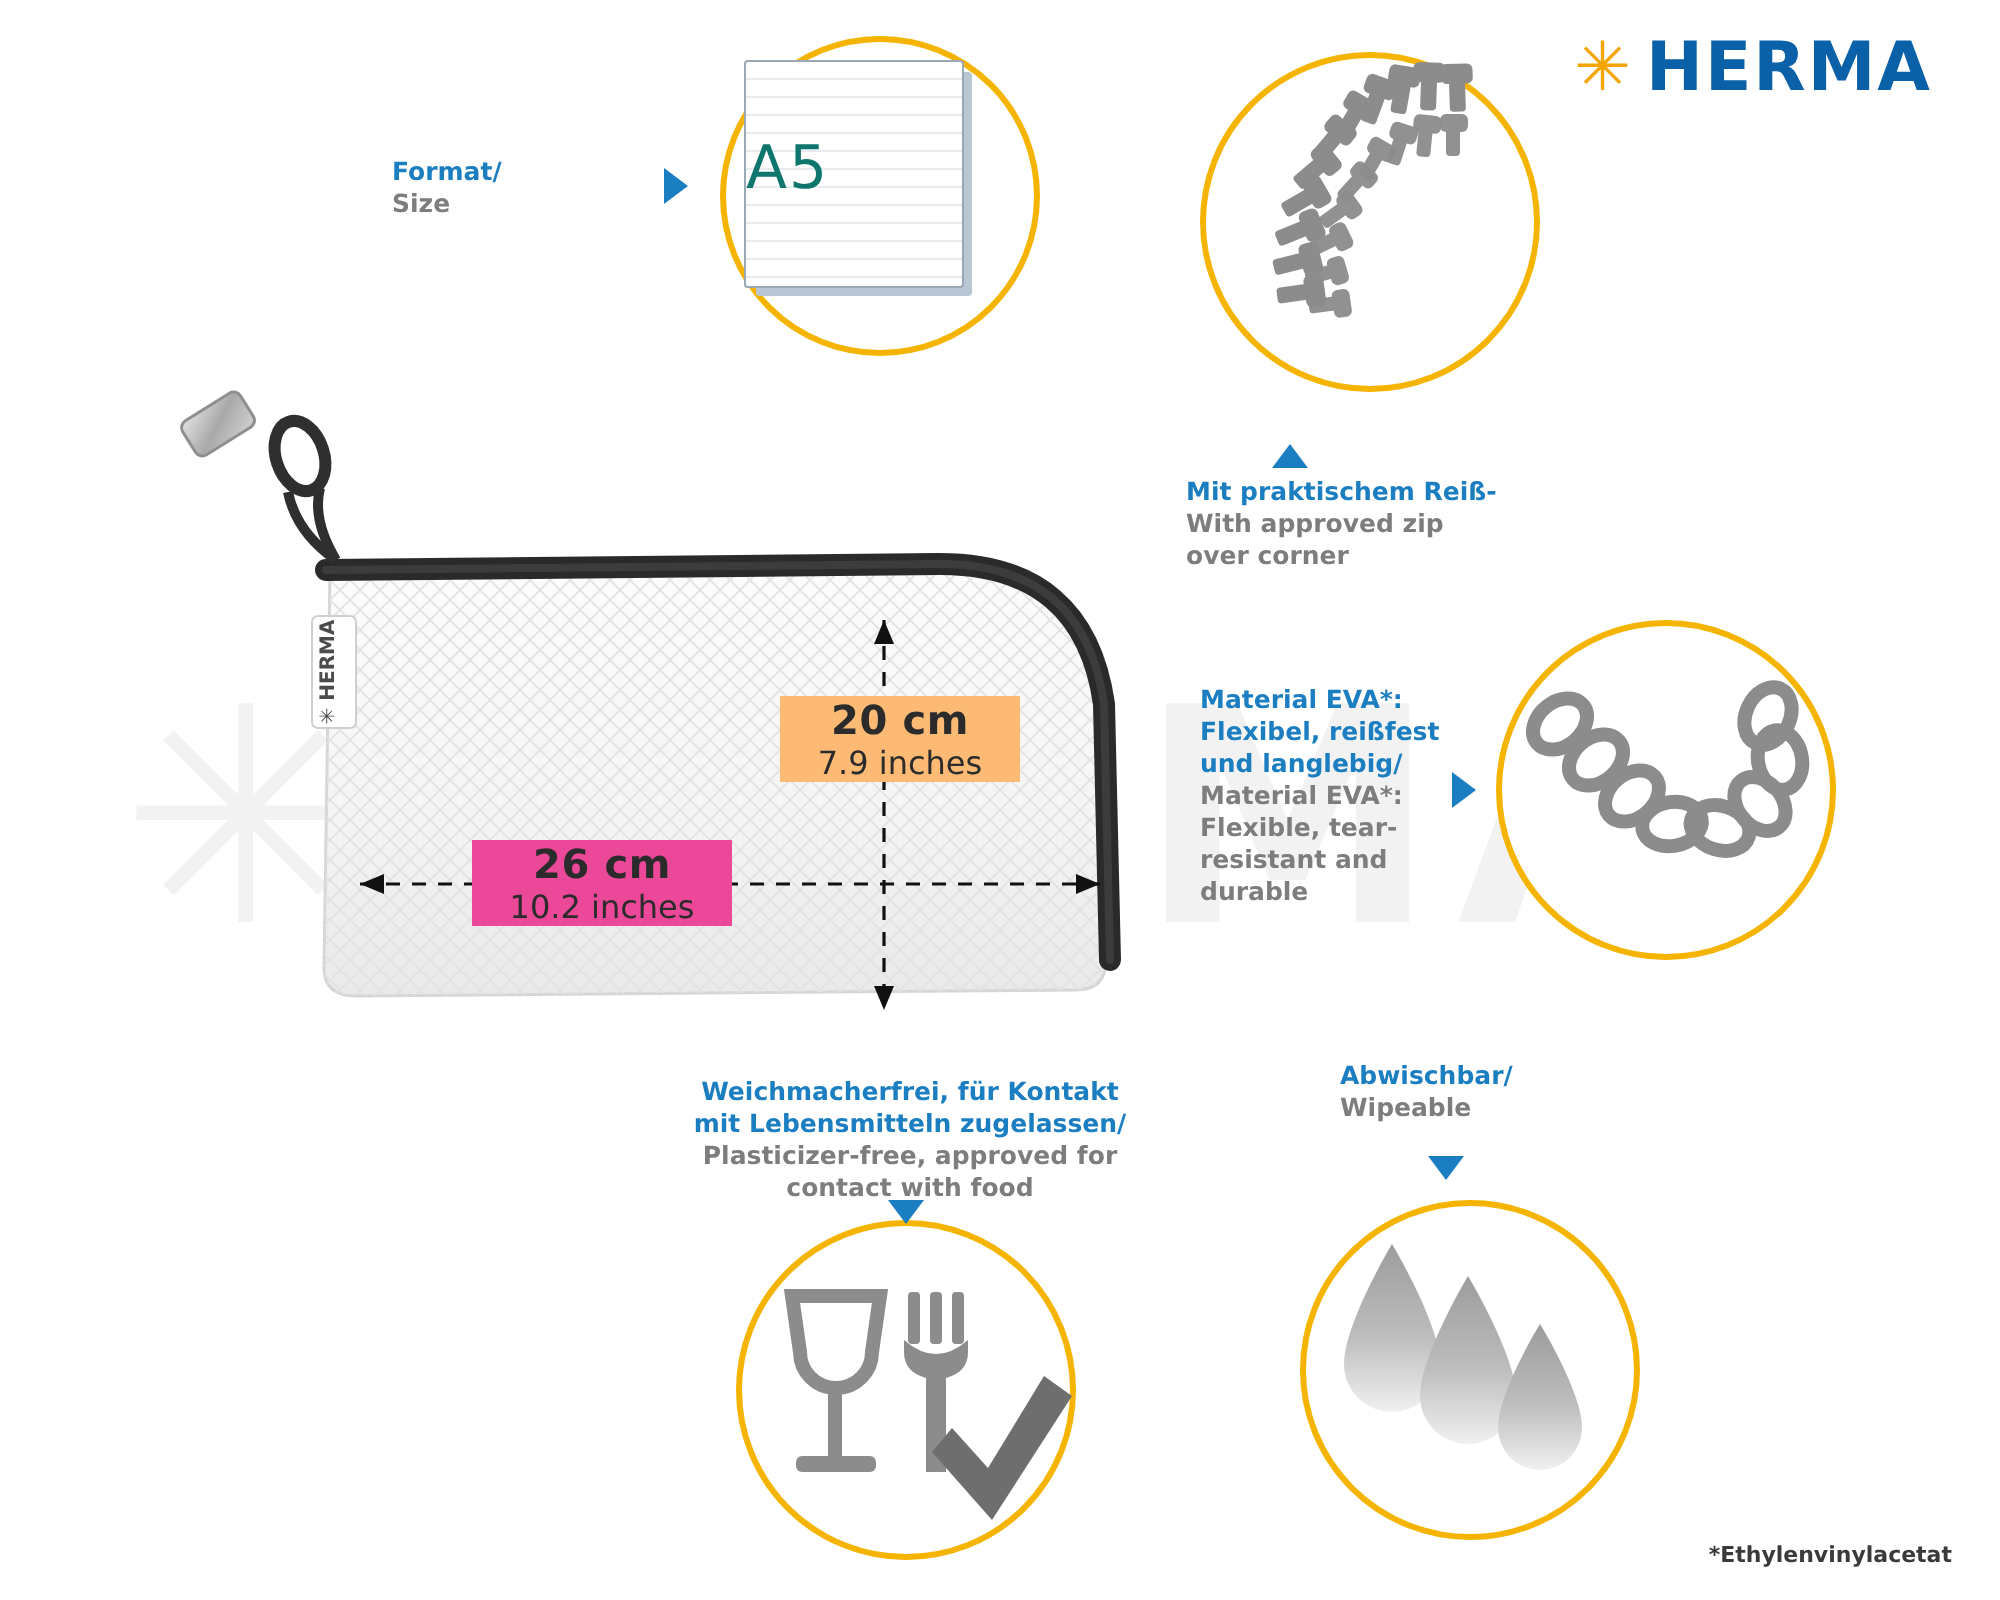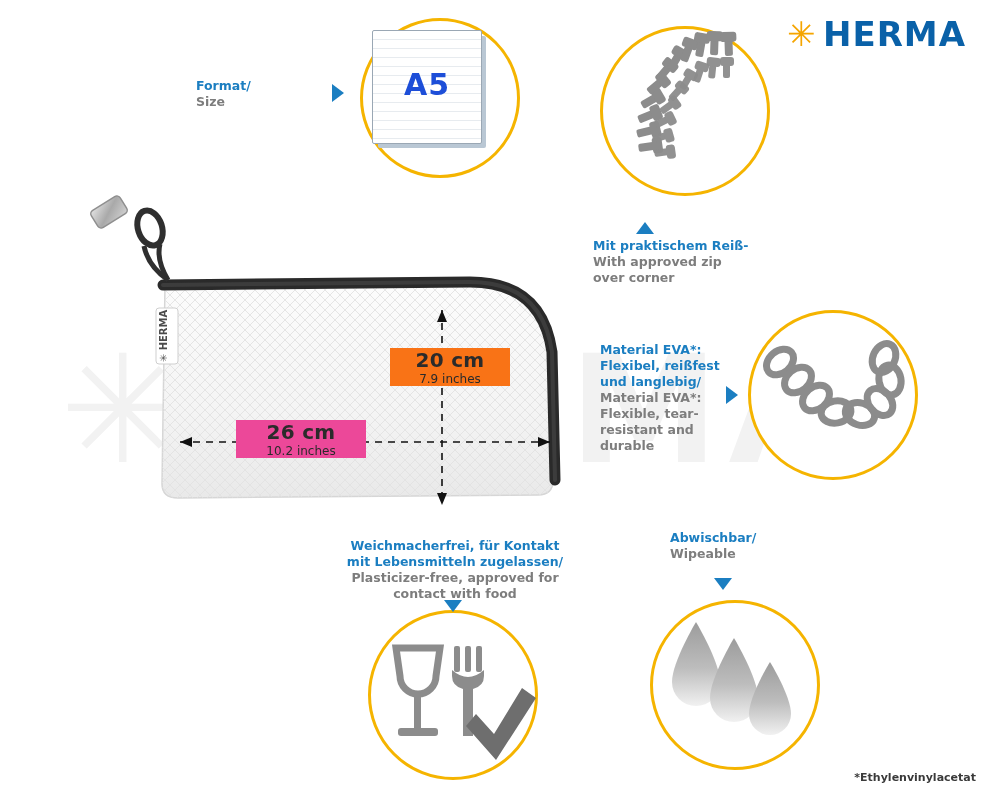--- a/index.html
+++ b/index.html
@@ -119,36 +119,36 @@
     background: repeating-linear-gradient(
       to bottom,
       rgba(0,0,0,0) 0px,
       rgba(0,0,0,0) 8px,
       #e7ebef 8px,
       #e7ebef 9px);
   }
   .a5-label {
     position: absolute;
     left: 0; right: 0; top: 36px;
-    text-align: center;
+    text-align: left;
     font-size: 30px;
-    font-weight: bold;
-    color: #1d4ed8;
+    font-weight: normal;
+    color: #0f766e;
     letter-spacing: 1px;
   }
 
   
   .dim-main {
     font-size: 20px;
     font-weight: bold;
     color: #2b2b2b;
     letter-spacing: .3px;
   }
   .dim-sub {
-    font-size: 12px;
+    font-size: 16px;
     color: #2b2b2b;
   }
 
   .footnote {
     right: 24px; bottom: 16px;
     font-size: 11px;
     font-weight: bold;
     color: #3a3a3a;
   }
 
@@ -390,20 +390,20 @@
     <line x1="292" y1="20" x2="292" y2="215" stroke="#111" stroke-width="1.6" stroke-dasharray="7 6"></line>
     <polygon points="292,20 287,32 297,32" fill="#111"></polygon>
     <polygon points="292,215 287,203 297,203" fill="#111"></polygon>
   </svg>
 
   <div class="abs center" style="left:236px; top:420px; width:130px; background:#ec4899;">
     <div class="dim-main">26 cm</div>
     <div class="dim-sub">10.2 inches</div>
   </div>
 
-  <div class="abs center" style="left:390px; top:348px; width:120px; background:#f97316;">
+  <div class="abs center" style="left:390px; top:348px; width:120px; background:#fdba74;">
     <div class="dim-main">20 cm</div>
     <div class="dim-sub">7.9 inches</div>
   </div>
 
   <div class="abs footnote">*Ethylenvinylacetat</div>
 
 </div>
 
 </body></html>

